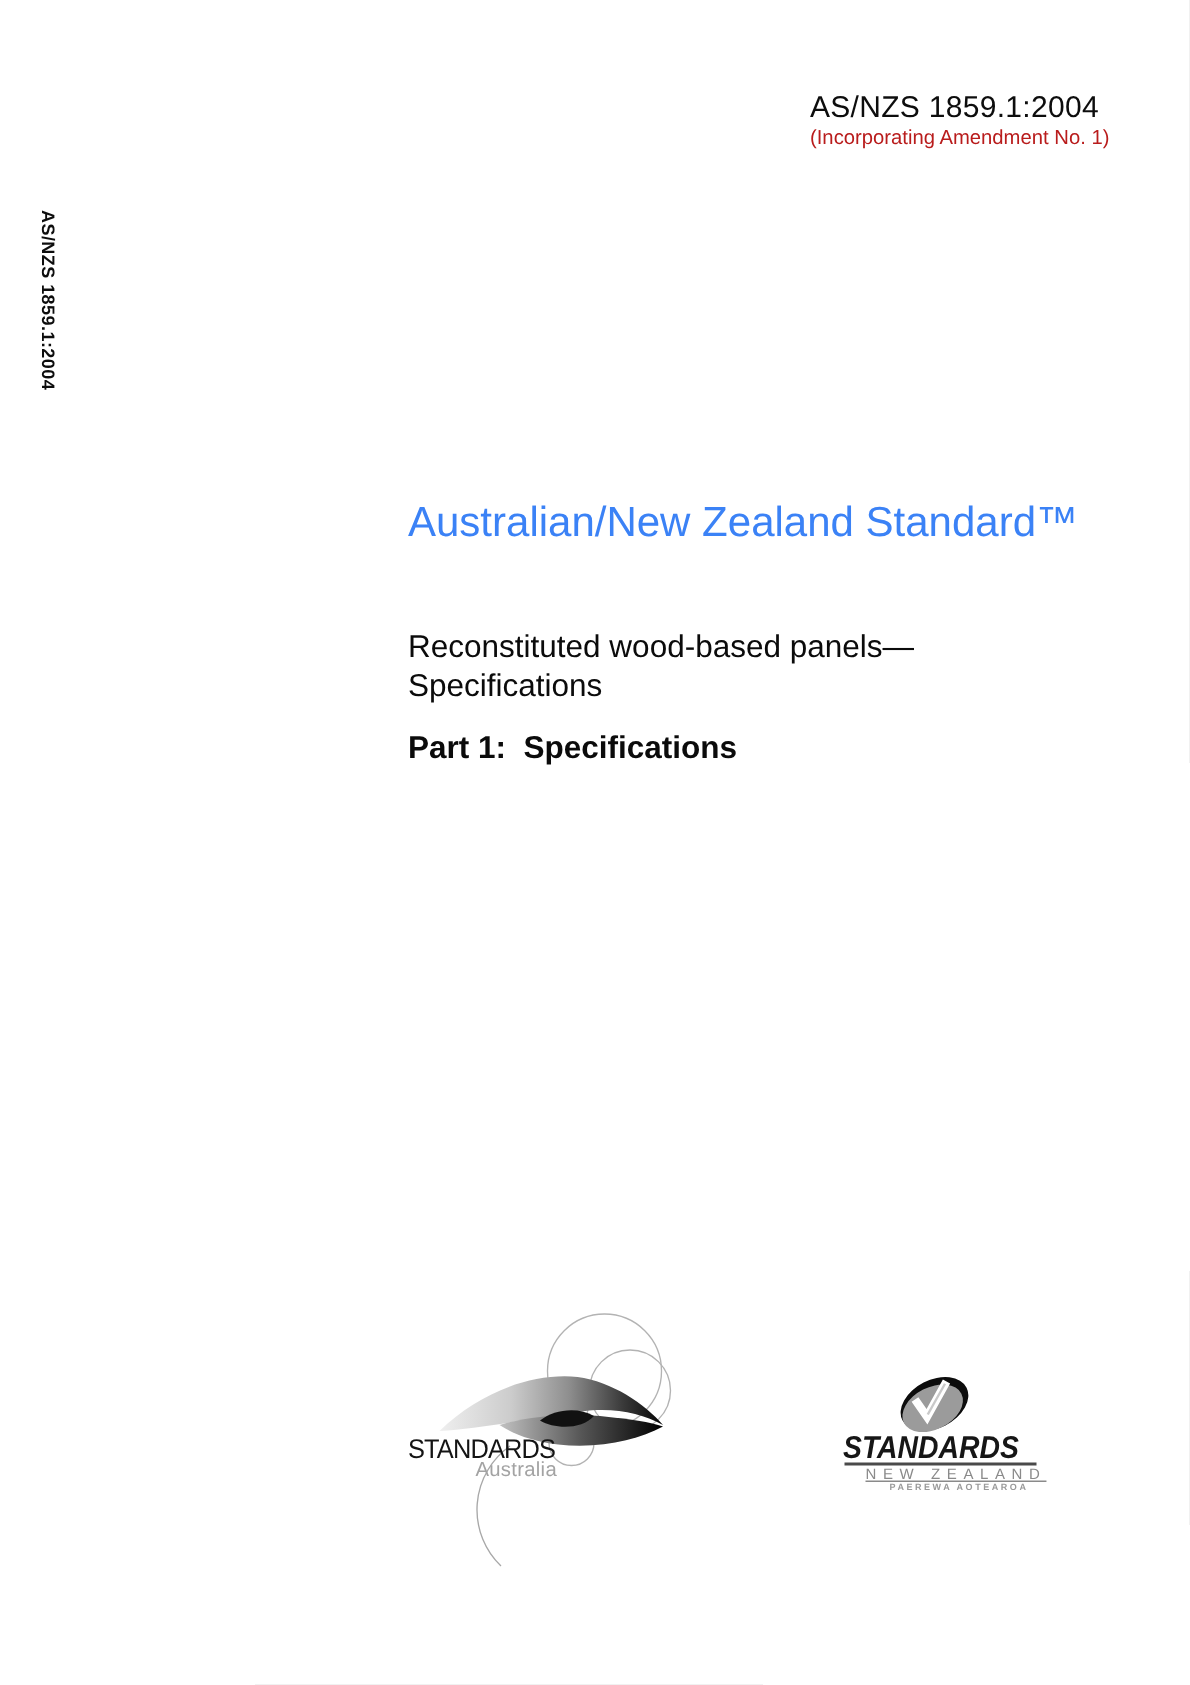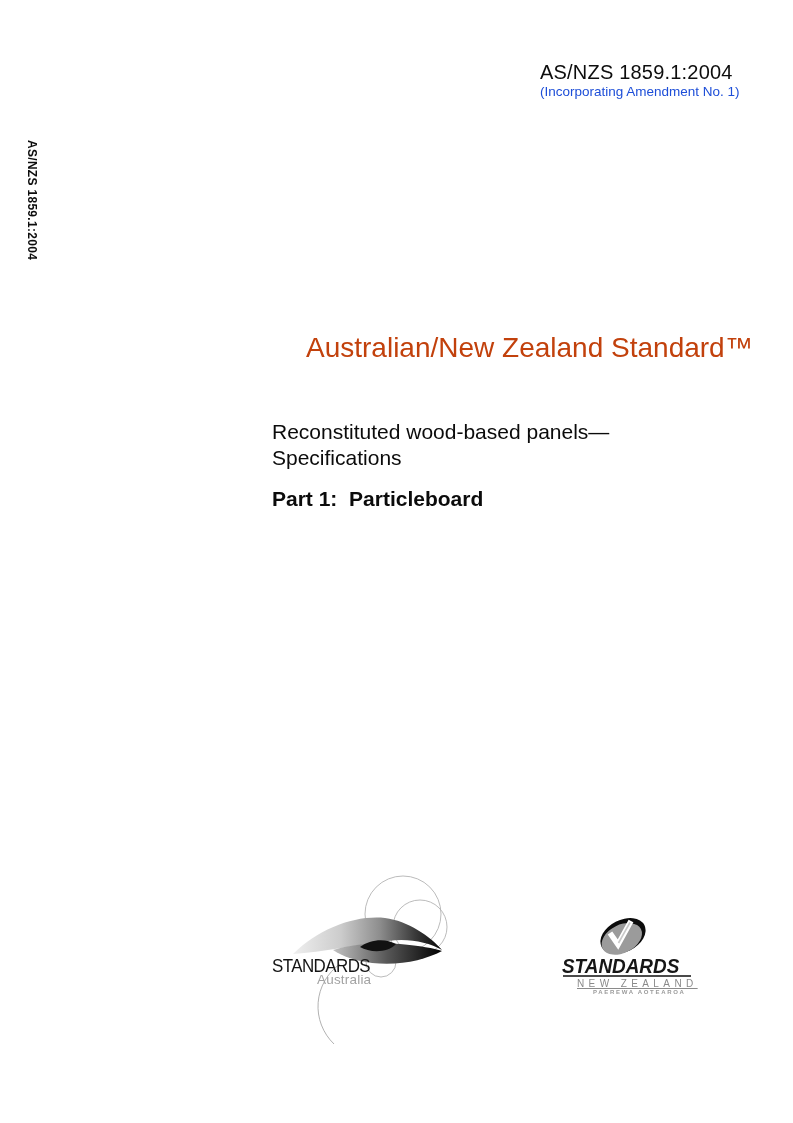--- a/index.html
+++ b/index.html
@@ -12,35 +12,35 @@
     margin: 0 auto;
     background: #ffffff;
     overflow: hidden;
     color: #0d0d0d;
   }
   .abs { position: absolute; }
 
   
   .doc-header { left: 540px; top: 62px; text-align: left; }
   .doc-number { font-size: 20px; line-height: 20px; color: #0d0d0d; letter-spacing: 0.2px; }
-  .amendment { font-size: 13.5px; line-height: 17px; margin-top: 1px; color: #1d4ed8; text-align: right; }
+  .amendment { font-size: 13.5px; line-height: 17px; margin-top: 1px; color: #b91c1c; text-align: right; }
 
   
   .spine {
     left: 25px; top: 140px;
     writing-mode: vertical-rl;
     font-size: 12px;
     font-weight: bold;
     letter-spacing: 0.3px;
     color: #0d0d0d;
     white-space: nowrap;
   }
 
   
-  .series-title { left: 272px; top: 332px; font-size: 28px; line-height: 32px; color: #c2410c; margin-left: 34px; }
+  .series-title { left: 272px; top: 332px; font-size: 28px; line-height: 32px; color: #3b82f6; }
   .subject-title { left: 272px; top: 419px; font-size: 21px; line-height: 26px; font-weight: normal; color: #0b0b0b; white-space: pre-line; }
   .part-title { left: 272px; top: 486px; font-size: 21px; line-height: 26px; font-weight: bold; color: #0b0b0b; white-space: pre-wrap; }
 
   
   .au-logo-svg { left: 268px; top: 858px; }
   .au-standards {
     left: 272px; top: 957px;
     font-size: 18px; line-height: 18px;
     letter-spacing: -0.6px;
     color: #141414;
@@ -94,21 +94,21 @@
   <div class="abs doc-header">
     <div class="doc-number">AS/NZS 1859.1:2004</div>
     <div class="amendment">(Incorporating Amendment No. 1)</div>
   </div>
 
   <div class="abs spine">AS/NZS 1859.1:2004</div>
 
   <div class="abs series-title">Australian/New Zealand Standard™</div>
   <div class="abs subject-title">Reconstituted wood-based panels—
 Specifications</div>
-  <div class="abs part-title">Part 1:  Particleboard</div>
+  <div class="abs part-title">Part 1:  Specifications</div>
 
   <svg class="abs au-logo-svg" width="190" height="220" viewBox="268 858 190 220" xmlns="http://www.w3.org/2000/svg">
     <defs>
       <linearGradient id="swTop" gradientUnits="userSpaceOnUse" x1="293" y1="940" x2="442" y2="940">
         <stop offset="0" stop-color="#efefef"></stop>
         <stop offset="0.32" stop-color="#cccccc"></stop>
         <stop offset="0.58" stop-color="#8e8e8e"></stop>
         <stop offset="0.82" stop-color="#3a3a3a"></stop>
         <stop offset="1" stop-color="#050505"></stop>
       </linearGradient>

